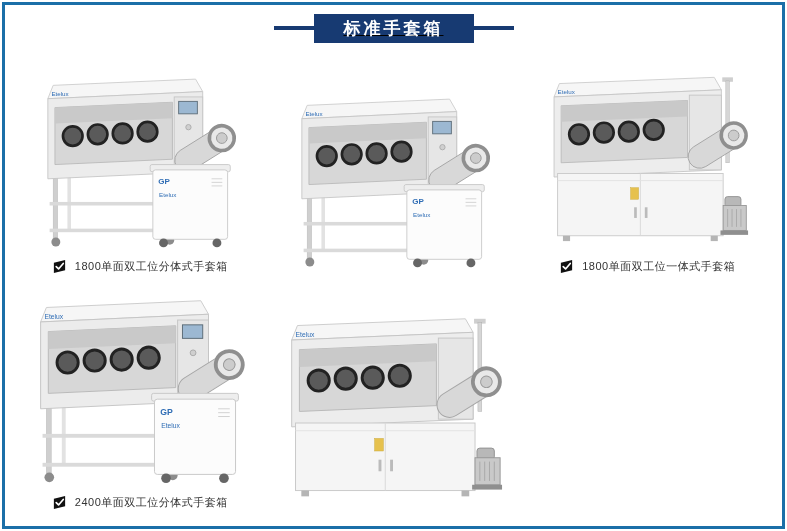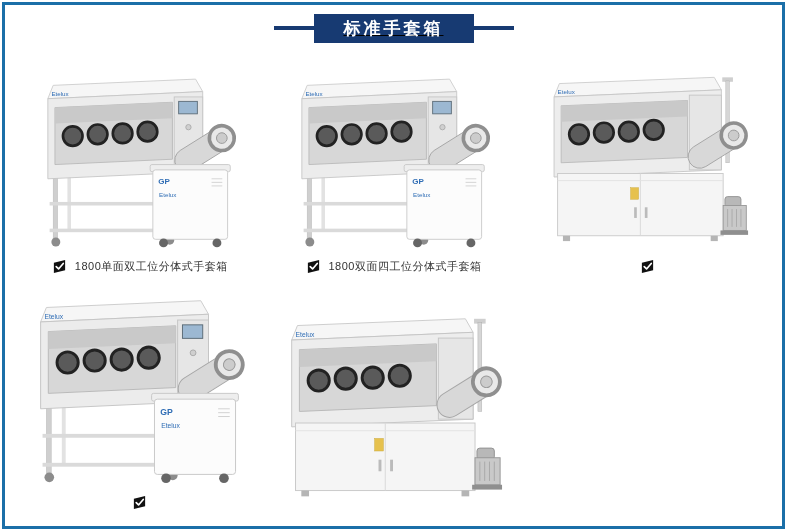--- a/index.html
+++ b/index.html
@@ -166,57 +166,51 @@
         <span class="plabel">1800单面双工位分体式手套箱</span>
       </figcaption>
     </figure>
 
     <figure class="card" style="margin:0">
       <div class="imgwrap">
         <svg width="205" height="178" viewBox="0 0 230 200">
             <use href="#gb-split"></use>
           </svg>
       </div>
+    </figure>
+
+    <figure class="card" style="margin:0">
+      <div class="imgwrap">
+        <svg width="205" height="178" viewBox="0 0 230 200">
+            <use href="#gb-int"></use>
+          </svg>
+      </div>
       <figcaption class="caption">
         <span class="badge">
           <svg viewBox="0 0 16 16">
               <use href="#check-badge"></use>
             </svg>
         </span>
-        <span class="plabel">1800双面四工位分体式手套箱</span>
+        <span class="plabel">1800单面双工位一体式手套箱</span>
       </figcaption>
     </figure>
 
     <figure class="card" style="margin:0">
       <div class="imgwrap">
-        <svg width="205" height="178" viewBox="0 0 230 200">
-            <use href="#gb-int"></use>
+        <svg width="222" height="193" viewBox="0 0 230 200">
+            <use href="#gb-split"></use>
           </svg>
       </div>
       <figcaption class="caption">
         <span class="badge">
           <svg viewBox="0 0 16 16">
               <use href="#check-badge"></use>
             </svg>
         </span>
-      </figcaption>
-    </figure>
-
-    <figure class="card" style="margin:0">
-      <div class="imgwrap">
-        <svg width="222" height="193" viewBox="0 0 230 200">
-            <use href="#gb-split"></use>
-          </svg>
-      </div>
-      <figcaption class="caption">
-        <span class="badge">
-          <svg viewBox="0 0 16 16">
-              <use href="#check-badge"></use>
-            </svg>
-        </span>
+        <span class="plabel">2400单面双工位分体式手套箱</span>
       </figcaption>
     </figure>
 
 
     <figure class="card" style="margin:0">
       <div class="imgwrap">
         <svg width="222" height="193" viewBox="0 0 230 200">
             <use href="#gb-int"></use>
           </svg>
       </div>

